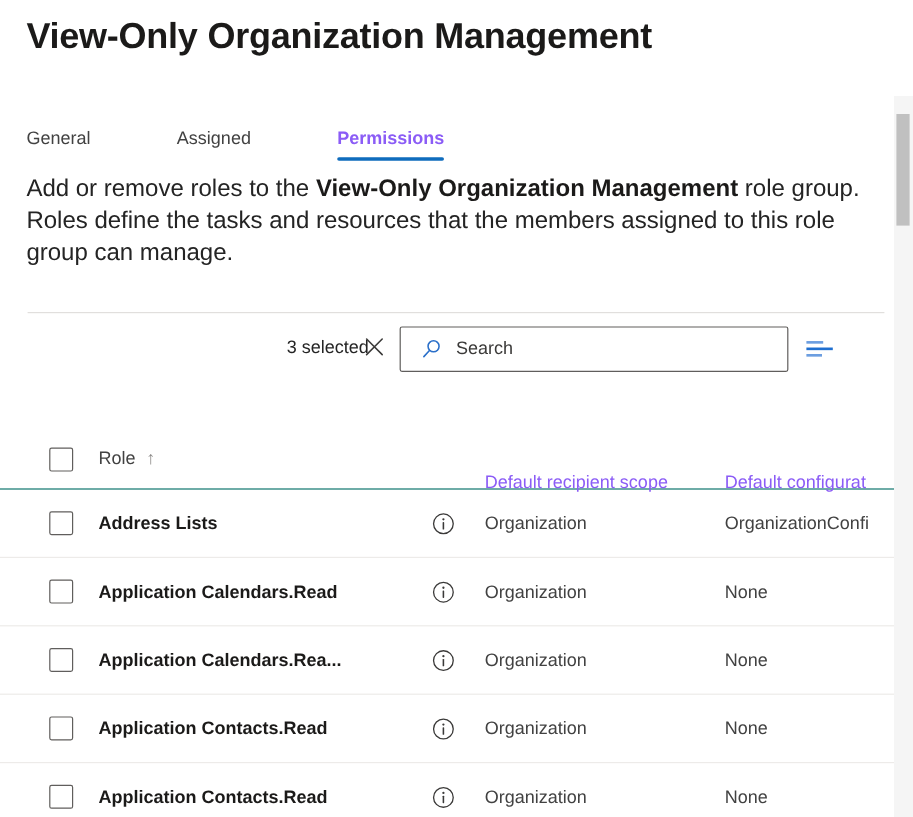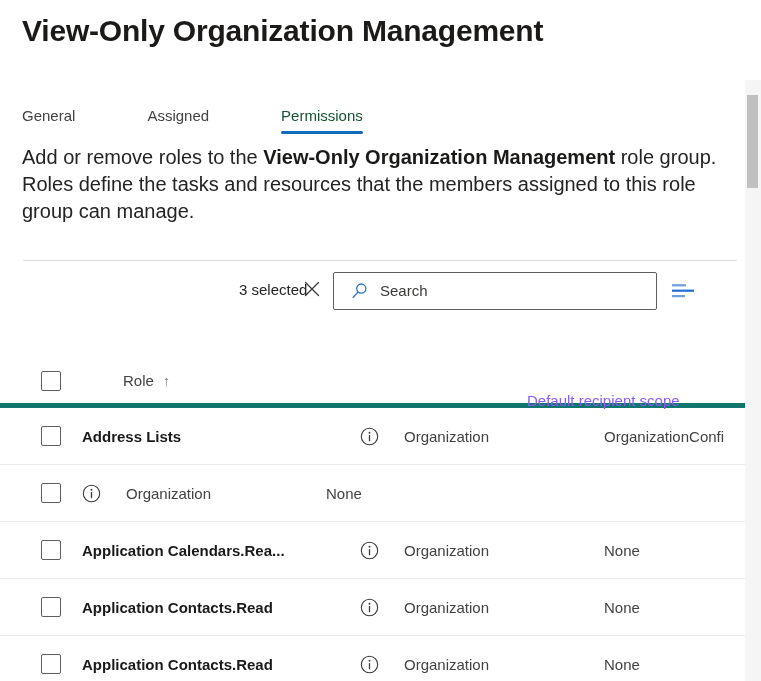--- a/index.html
+++ b/index.html
@@ -73,22 +73,22 @@
     position: relative;
     font-size: 15px;
     color: #424242;
     padding: 0 0 10px 0;
     margin-right: 36px;
     cursor: pointer;
     white-space: nowrap;
     line-height: 16px;
   }
   .tab.active {
-    font-weight: 400;
-    color: #14532d;
+    font-weight: 700;
+    color: #8b5cf6;
   }
   .tab.active::after {
     content: "";
     position: absolute;
     left: 0; right: 0;
     bottom: 0;
     height: 3px;
     background: #0f6cbd;
     border-radius: 2px;
   }
@@ -198,22 +198,21 @@
   .row {
     position: relative;
     display: flex;
     align-items: center;
     height: 57px;
     width: 745px;
     border-bottom: 1px solid #edebe9;
   }
   .row.header {
     height: 50px;
-    border-bottom: 5px solid #0f766e;
-    gap: 41px;
+    border-bottom: 1px solid #0f766e;
   }
   .cell-check {
     width: 82px;
     flex: 0 0 82px;
     display: flex;
     align-items: center;
     padding-left: 41px;
   }
   .checkbox {
     width: 20px;
@@ -378,20 +377,21 @@
           </span>
         </div>
         <div class="cell-scope">Organization</div>
         <div class="cell-config">OrganizationConfi</div>
       </div>
 
       <div class="row data">
         <div class="cell-check">
           <div class="checkbox"></div>
         </div>
+        <div class="cell-role">Application Calendars.Read</div>
         <div class="cell-info">
           <span class="info-icon">
             <svg width="19" height="19" viewBox="0 0 19 19" aria-hidden="true">
               <circle cx="9.5" cy="9.5" r="8.2" stroke="#3b3a39" stroke-width="1.1" fill="none"></circle>
               <circle cx="9.5" cy="5.8" r="0.95" fill="#3b3a39"></circle>
               <rect x="8.85" y="8.1" width="1.3" height="6.2" rx="0.5" fill="#3b3a39"></rect>
             </svg>
           </span>
         </div>
         <div class="cell-scope">Organization</div>

